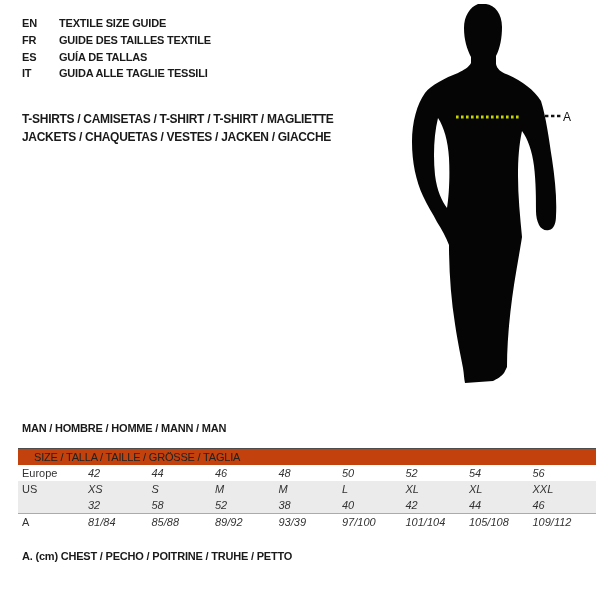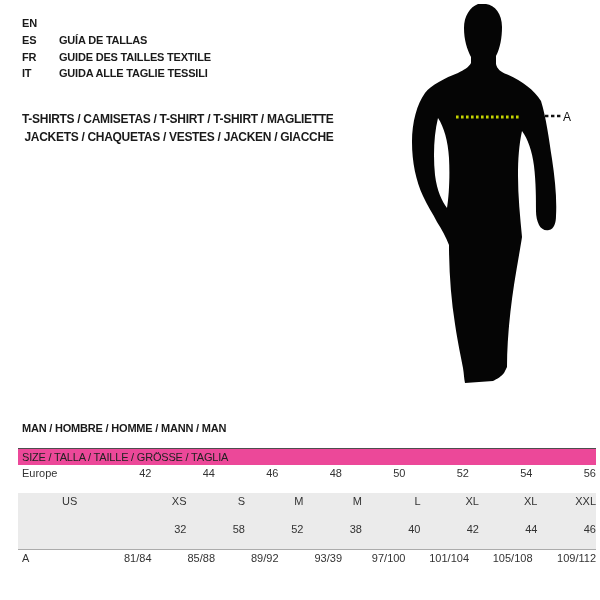--- a/index.html
+++ b/index.html
@@ -7,61 +7,62 @@
   .canvas { position:relative; width:600px; height:600px; overflow:hidden; background:#fff; }
 
   
   .lang-list { position:absolute; left:22px; top:15px; font-size:11px; font-weight:bold;
                line-height:16.8px; letter-spacing:-0.2px; white-space:nowrap; }
   .lang-row { display:flex;align-items:flex-end; }
   .lang-code { width:37px; }
 
   
   .categories { position:absolute; left:22px; top:110px; font-size:12px; font-weight:bold;
-                line-height:18px; letter-spacing:-0.3px; white-space:nowrap;text-align:right; }
+                line-height:18px; letter-spacing:-0.3px; white-space:nowrap; }
 
   
   .figure-wrap { position:absolute; left:400px; top:0; width:200px; height:400px; }
   .figure-wrap svg { display:block; width:200px; height:400px; }
   .measure-label { font-size:12px; fill:#111; }
 
   
   .section-title { position:absolute; left:22px; top:422px; font-size:11px; font-weight:bold;
                    letter-spacing:-0.2px; white-space:nowrap; }
 
   
   .size-table { position:absolute; left:18px; top:448px; width:578px; font-size:11px; color:#333; }
-  .t-header { height:16px; line-height:16px; background:#ec4899; border-top:1px solid #4d4d4d;
-              padding-left:4px; color:#222; letter-spacing:-0.2px; }
-  .t-row { display:flex; height:28px; line-height:16px; }
-  .t-row.shaded { background:#ebebeb;padding-left:40px; }
-  .t-row.shaded-last { border-bottom:1px solid #ababab;gap:44px; }
+  .t-header { height:16px; line-height:16px; background:#c2410c; border-top:1px solid #4d4d4d;
+              padding-left:16px; color:#222; letter-spacing:-0.2px; }
+  .t-row { display:flex; height:16px; line-height:16px; }
+  .t-row.shaded { background:#ebebeb; }
+  .t-row.shaded-last { border-bottom:1px solid #ababab; }
   .t-label { width:66px; padding-left:4px; }
-  .t-cell { flex:1; text-align:right; }
+  .t-cell { flex:1; text-align:left;font-style:italic; }
 
   
   .footnote { position:absolute; left:22px; top:550px; font-size:11px; font-weight:bold;
               letter-spacing:-0.2px; white-space:nowrap; }
 </style>
 </head>
 <body>
 
 <div class="canvas">
 
   <div class="lang-list">
     <div class="lang-row">
       <span class="lang-code">EN</span>
+      <span>TEXTILE SIZE GUIDE</span>
+    </div>
+    <div class="lang-row">
+      <span class="lang-code">FR</span>
+      <span>GUIDE DES TAILLES TEXTILE</span>
     </div>
     <div class="lang-row">
       <span class="lang-code">ES</span>
       <span>GUÍA DE TALLAS</span>
-    </div>
-    <div class="lang-row">
-      <span class="lang-code">FR</span>
-      <span>GUIDE DES TAILLES TEXTILE</span>
     </div>
     <div class="lang-row">
       <span class="lang-code">IT</span>
       <span>GUIDA ALLE TAGLIE TESSILI</span>
     </div>
   </div>
 
   <div class="categories">
     <div>T-SHIRTS / CAMISETAS / T-SHIRT / T-SHIRT / MAGLIETTE</div>
     <div>JACKETS / CHAQUETAS / VESTES / JACKEN / GIACCHE</div>
@@ -136,14 +137,15 @@
       <span class="t-cell">85/88</span>
       <span class="t-cell">89/92</span>
       <span class="t-cell">93/39</span>
       <span class="t-cell">97/100</span>
       <span class="t-cell">101/104</span>
       <span class="t-cell">105/108</span>
       <span class="t-cell">109/112</span>
     </div>
   </div>
 
+  <div class="footnote">A. (cm) CHEST / PECHO / POITRINE / TRUHE / PETTO</div>
 
 </div>
 
 </body></html>

